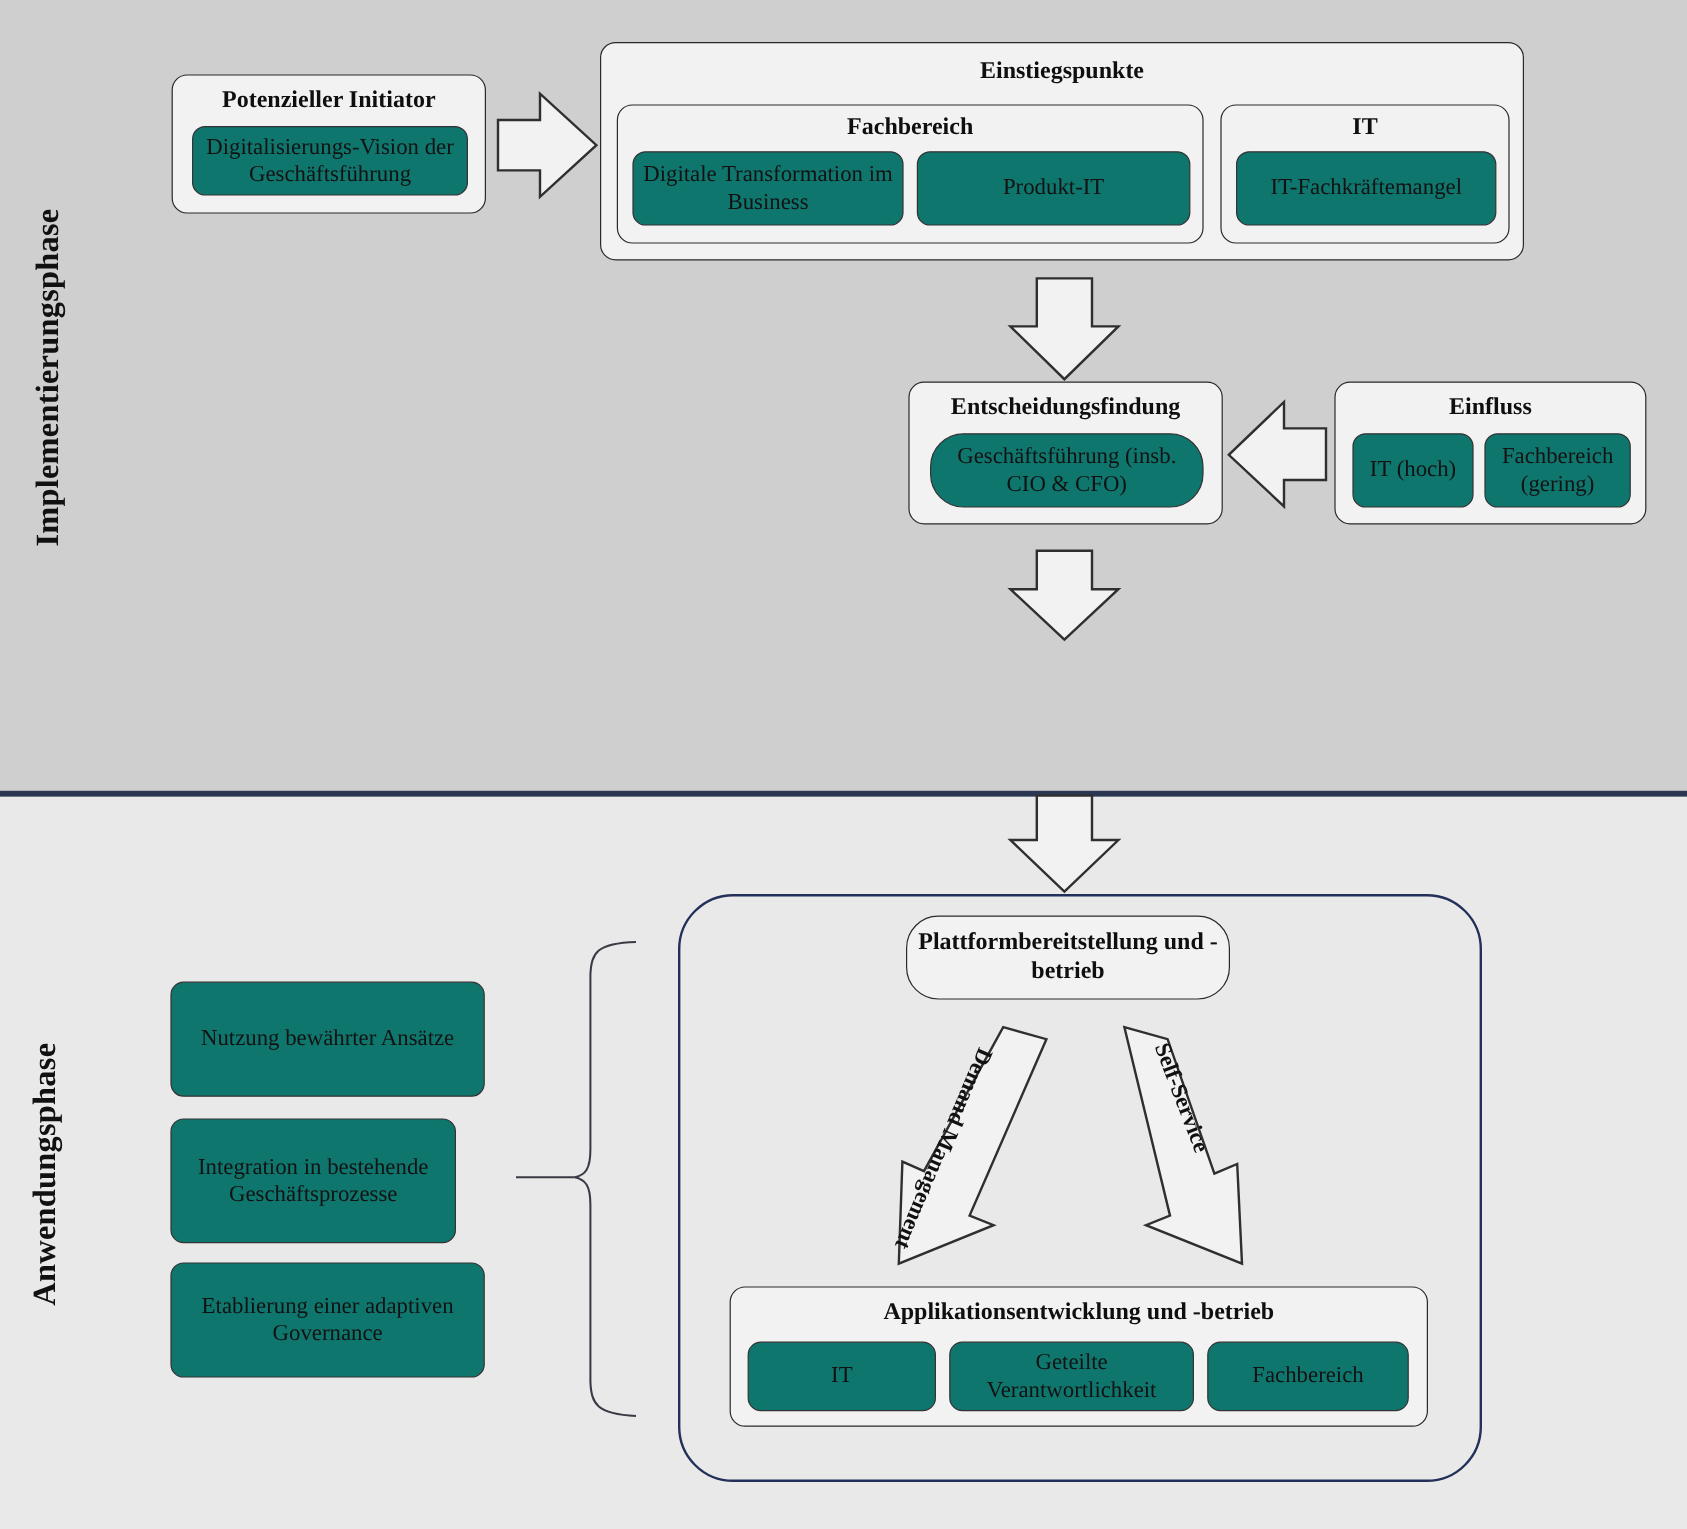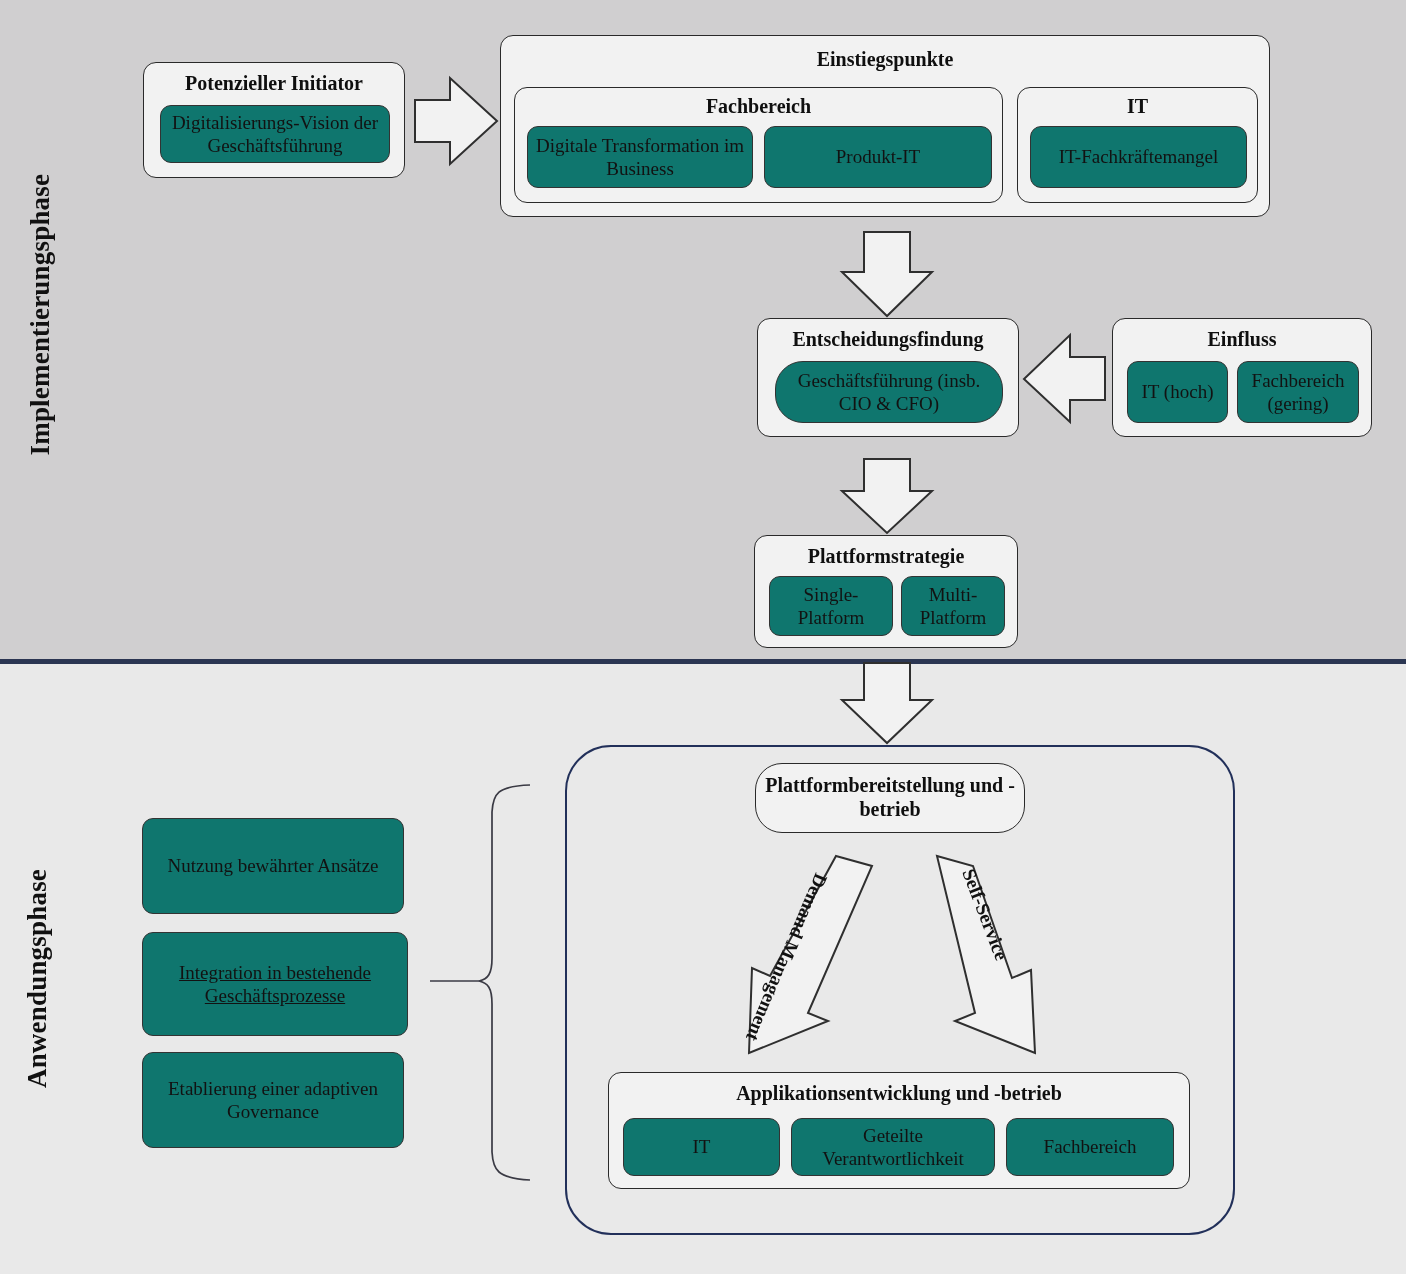--- a/index.html
+++ b/index.html
@@ -160,30 +160,25 @@
     <div class="grp-title">Entscheidungsfindung</div>
     <div class="leaf" style="left:17px;top:42px;width:228px;height:62px;border-radius:28px;">Geschäftsführung (insb. CIO &amp; CFO)</div>
   </div>
 
   <div class="box" style="left:1112px;top:318px;width:260px;height:119px;padding-top:9px;">
     <div class="grp-title">Einfluss</div>
     <div class="leaf" style="left:14px;top:42px;width:101px;height:62px;">IT (hoch)</div>
     <div class="leaf" style="left:124px;top:42px;width:122px;height:62px;">Fachbereich (gering)</div>
   </div>
 
-  <div class="box" style="left:754px;top:535px;width:264px;height:113px;padding-top:9px;">
-    <div class="grp-title">Plattformstrategie</div>
-    <div class="leaf" style="left:14px;top:40px;width:124px;height:60px;">Single- Platform</div>
-    <div class="leaf" style="left:146px;top:40px;width:104px;height:60px;">Multi- Platform</div>
-  </div>
 
   <div id="navy-container" style="left:565px;top:745px;width:670px;height:490px;"></div>
 
   <div class="leaf" style="left:142px;top:818px;width:262px;height:96px;">Nutzung bewährter Ansätze</div>
-  <div class="leaf" style="left:142px;top:932px;width:266px;height:104px;text-decoration:underline;">Integration in bestehende Geschäftsprozesse</div>
+  <div class="leaf" style="left:142px;top:932px;width:238px;height:104px;">Integration in bestehende Geschäftsprozesse</div>
   <div class="leaf" style="left:142px;top:1052px;width:262px;height:96px;">Etablierung einer adaptiven Governance</div>
 
   <div class="box plain" style="left:755px;top:763px;width:270px;height:70px;justify-content:center;border-radius:27px;">
     <div class="grp-title">Plattformbereitstellung und -betrieb</div>
   </div>
 
   <div class="box" style="left:608px;top:1072px;width:582px;height:117px;padding-top:9px;">
     <div class="grp-title">Applikationsentwicklung und -betrieb</div>
     <div class="leaf" style="left:14px;top:45px;width:157px;height:58px;">IT</div>
     <div class="leaf" style="left:182px;top:45px;width:204px;height:58px;">Geteilte Verantwortlichkeit</div>

